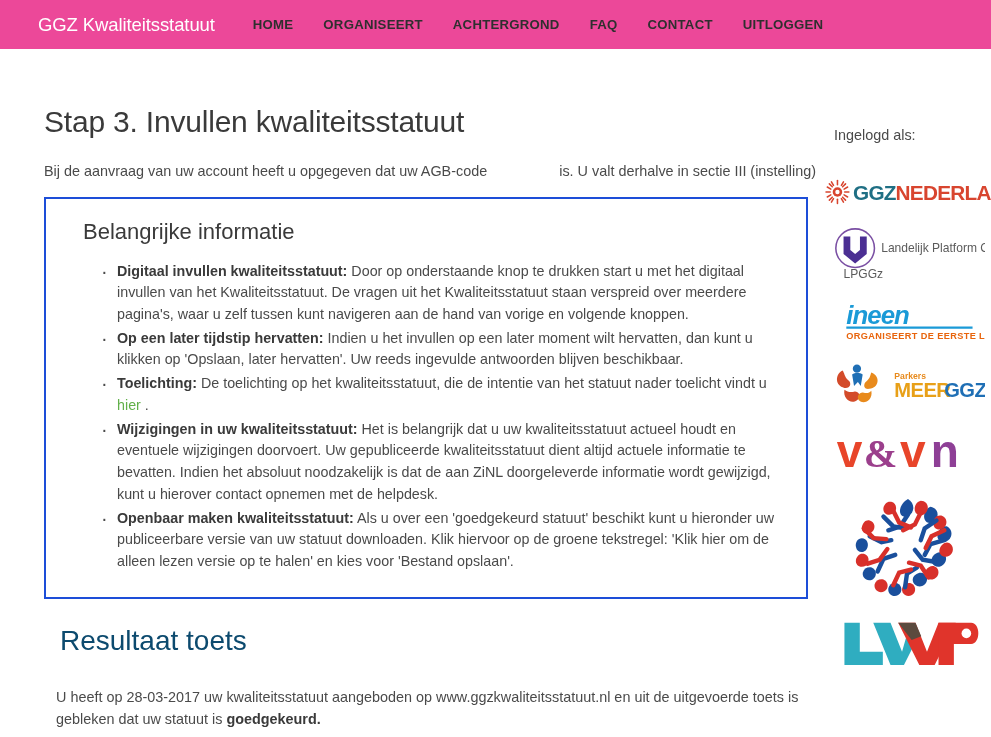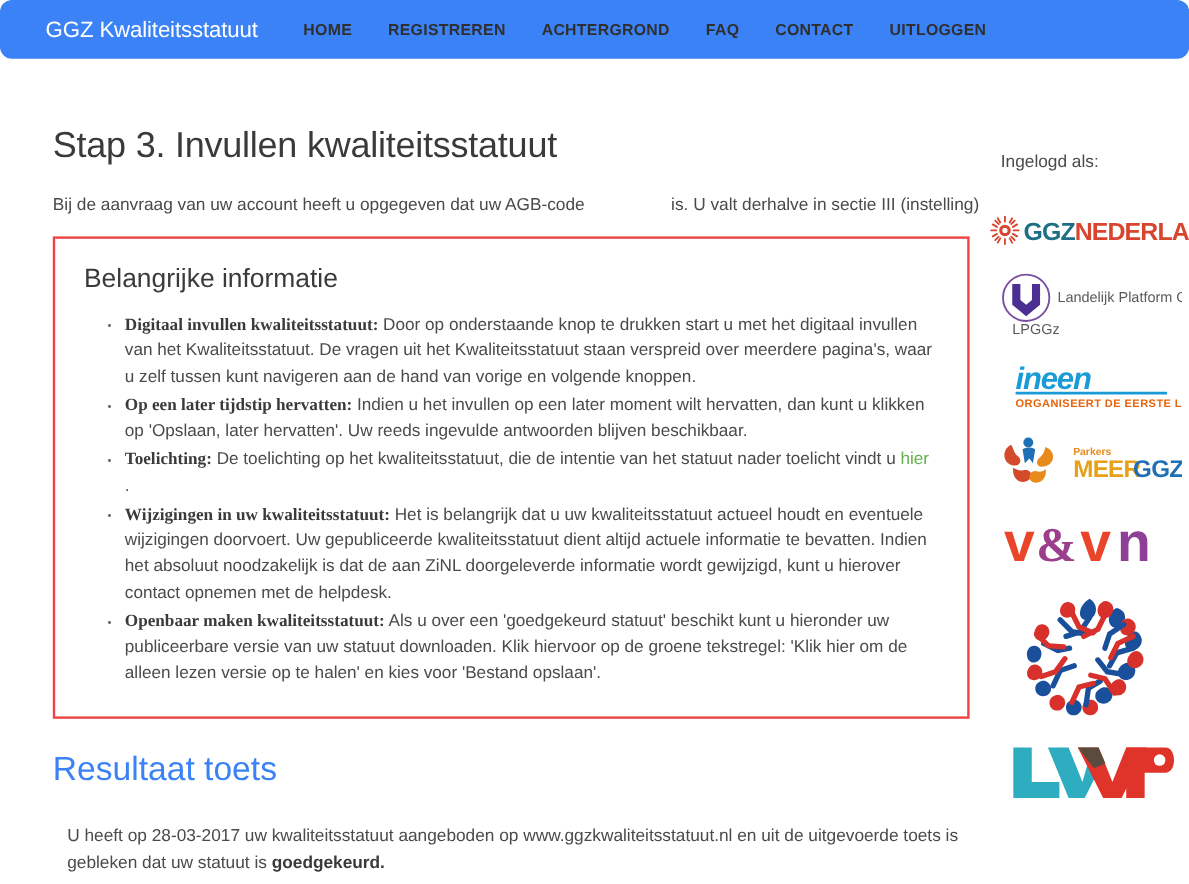--- a/index.html
+++ b/index.html
@@ -7,26 +7,25 @@
     margin: 0; padding: 0;
     width: 991px; height: 737px;
     overflow: hidden;
     background: #ffffff;
     font-family: "Liberation Sans", sans-serif;
   }
 
   
   .navbar {
     height: 49px;
-    background: #3b82f6;
+    background: #ec4899;
     display: flex;
     align-items: center;
     padding: 0 13px 0 38px;
     white-space: nowrap;
-    border-radius: 10px;
   }
   .brand {
     color: #ffffff;
     font-size: 18.5px;
     font-weight: 400;
     letter-spacing: -0.1px;
     margin-right: 38px;
   }
   .nav-links { display: flex; align-items: center; }
   .nav-link {
@@ -71,23 +70,23 @@
     line-height: 1.5;
     display: flex;
   }
   .intro-a { white-space: nowrap; }
   .intro-gap { display: inline-block; width: 72px; }
   .intro-b { white-space: nowrap; }
 
   
   .info-box {
     margin-top: 14px;
-    border: 2px solid #ef4444;
+    border: 2px solid #1d4ed8;
     width: 764px;
-    padding: 16px 24px 22px 24px;
+    padding: 16px 24px 22px 37px;
     background: #ffffff;
   }
   .info-title {
     font-size: 22px;
     font-weight: 400;
     color: #3a3a3a;
     margin: 4px 0 16px 0;
   }
   ul.info-list {
     margin: 0; padding: 0 0 0 18px;
@@ -102,29 +101,29 @@
     padding-left: 16px;
   }
   ul.info-list li::before {
     content: "\00b7";
     position: absolute;
     left: 0; top: -3px;
     font-size: 20px;
     color: #4a4a4a;
     line-height: 1.3;
   }
-  ul.info-list li b { font-weight: bold; color: #3a3a3a; font-family: Liberation Serif, serif; }
+  ul.info-list li b { font-weight: bold; color: #3a3a3a; }
   a.green-link { color: #62b04a; text-decoration: none; cursor: pointer; }
 
   
   h2.section-title {
     font-size: 28px;
     font-weight: 400;
-    color: #3b82f6;
-    margin: 26px 0 0 0;
+    color: #0c4a6e;
+    margin: 26px 0 0 16px;
   }
   p.body-text {
     font-size: 14.4px;
     line-height: 1.52;
     color: #4a4a4a;
     margin: 30px 0 0 12px;
     width: 765px;
   }
   p.body-text b { font-weight: bold; color: #3a3a3a; }
 
@@ -150,21 +149,21 @@
   .logo-star  { height: 108px; }
   .logo-lvvp  { height: 48px; }
 </style>
 </head>
 <body>
 
 <div class="navbar">
   <div class="brand">GGZ Kwaliteitsstatuut</div>
   <div class="nav-links">
     <a class="nav-link">HOME</a>
-    <a class="nav-link">REGISTREREN</a>
+    <a class="nav-link">ORGANISEERT</a>
     <a class="nav-link">ACHTERGROND</a>
     <a class="nav-link">FAQ</a>
     <a class="nav-link">CONTACT</a>
     <a class="nav-link">UITLOGGEN</a>
   </div>
 </div>
 
 <div class="page">
 
   <div class="main-col">

